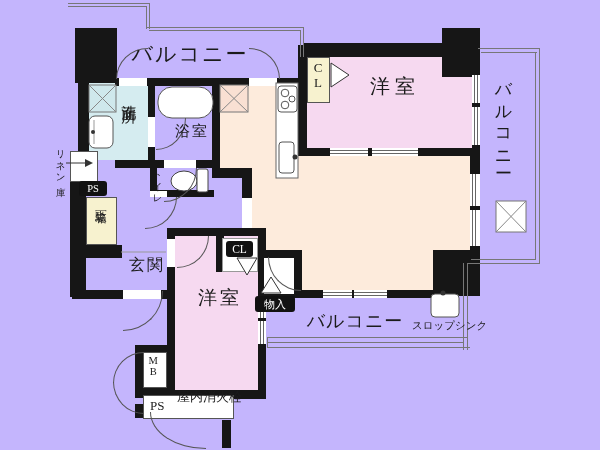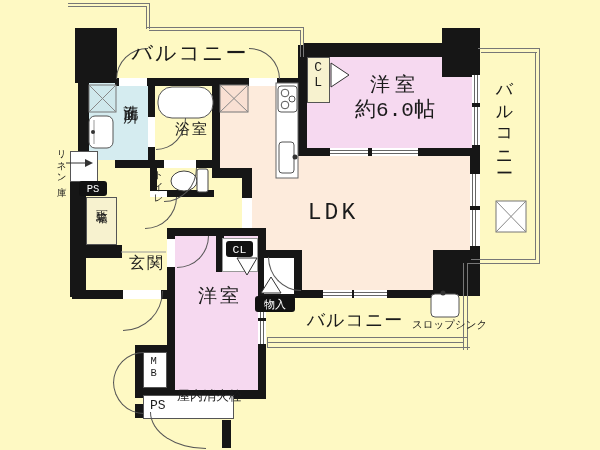--- a/index.html
+++ b/index.html
@@ -1,17 +1,17 @@
 <!DOCTYPE html>
 <html><head>
 <meta charset="utf-8">
 <style>
   html,body{margin:0;padding:0;background:#fff}
-  .plan{position:relative;width:600px;height:450px;background:#fef9c3;overflow:hidden;
-        font-family:Liberation Mono, monospace}
+  .plan{position:relative;width:600px;height:450px;background:#c4b5fd;overflow:hidden;
+        font-family:Liberation Serif, serif}
   .abs{position:absolute}
   .fill{position:absolute}
   .wall{position:absolute;background:#161616}
   .gap{position:absolute;background:#fff}
   .rl{position:absolute;background:#777}
   .tick{position:absolute;background:#161616}
   .winh{position:absolute;background:linear-gradient(to bottom,#fff 2px,#666 2px,#666 3px,#fff 3px,#fff 5px,#666 5px,#666 6px,#fff 6px,#fff)}
   .winv{position:absolute;background:linear-gradient(to right,#fff 2px,#666 2px,#666 3px,#fff 3px,#fff 5px,#666 5px,#666 6px,#fff 6px,#fff)}
   .arc{position:absolute;border:0 solid #555;background:transparent}
   .a-tl{border-left-width:1.5px;border-top-width:1.5px;border-top-left-radius:100% 100%}
@@ -171,22 +171,20 @@
   <div class="lbl ctr" style="left:300px;top:311px;width:110px;font-size:18px;letter-spacing:1px">バルコニー</div>
   <div class="lbl vert" style="left:120px;top:93px;height:60px;font-size:15px;letter-spacing:2px">洗面所</div>
   <div class="lbl ctr" style="left:169px;top:123px;width:46px;font-size:15px;letter-spacing:2px">浴室</div>
   <div class="lbl vert" style="left:152px;top:164px;height:48px;font-size:9.5px;letter-spacing:1px">トイレ</div>
   <div class="lbl vert" style="left:55px;top:143px;height:52px;font-size:9.5px;letter-spacing:1px">リネン庫</div>
   <div class="badge" style="left:79px;top:181px;width:28px;height:15px;font-size:10.5px">PS</div>
   <div class="lbl vert" style="left:94px;top:201px;height:42px;font-size:11.5px;letter-spacing:1px">下駄箱</div>
   <div class="lbl ctr" style="left:124px;top:256px;width:46px;font-size:16px;letter-spacing:2px">玄関</div>
   <div class="lbl vert" style="left:310px;top:60px;height:42px;font-size:13px">CL</div>
   <div class="lbl ctr" style="left:340px;top:75px;width:110px;font-size:20px;letter-spacing:5px">洋室</div>
-  <div class="lbl ctr" style="left:338px;top:99px;width:114px;font-size:21px">約6.0帖</div>
-  <div class="lbl ctr" style="left:288px;top:201px;width:90px;font-size:23px;letter-spacing:3px">LDK</div>
   <div class="lbl ctr" style="left:180px;top:287px;width:80px;font-size:19px;letter-spacing:3px">洋室</div>
   <div class="badge" style="left:226px;top:241px;width:27px;height:16px;font-size:11.5px">CL</div>
   <div class="badge" style="left:255px;top:296px;width:40px;height:16px;font-size:11px">物入</div>
   <div class="lbl vert" style="left:147px;top:355px;height:32px;font-size:10.5px">MB</div>
   <div class="lbl" style="left:150px;top:399px;font-size:13px">PS</div>
   <div class="lbl" style="left:177px;top:390px;font-size:13px">屋内消火栓</div>
   <div class="lbl" style="left:412px;top:320px;font-size:10.5px">スロップシンク</div>
 
 </div>
 

